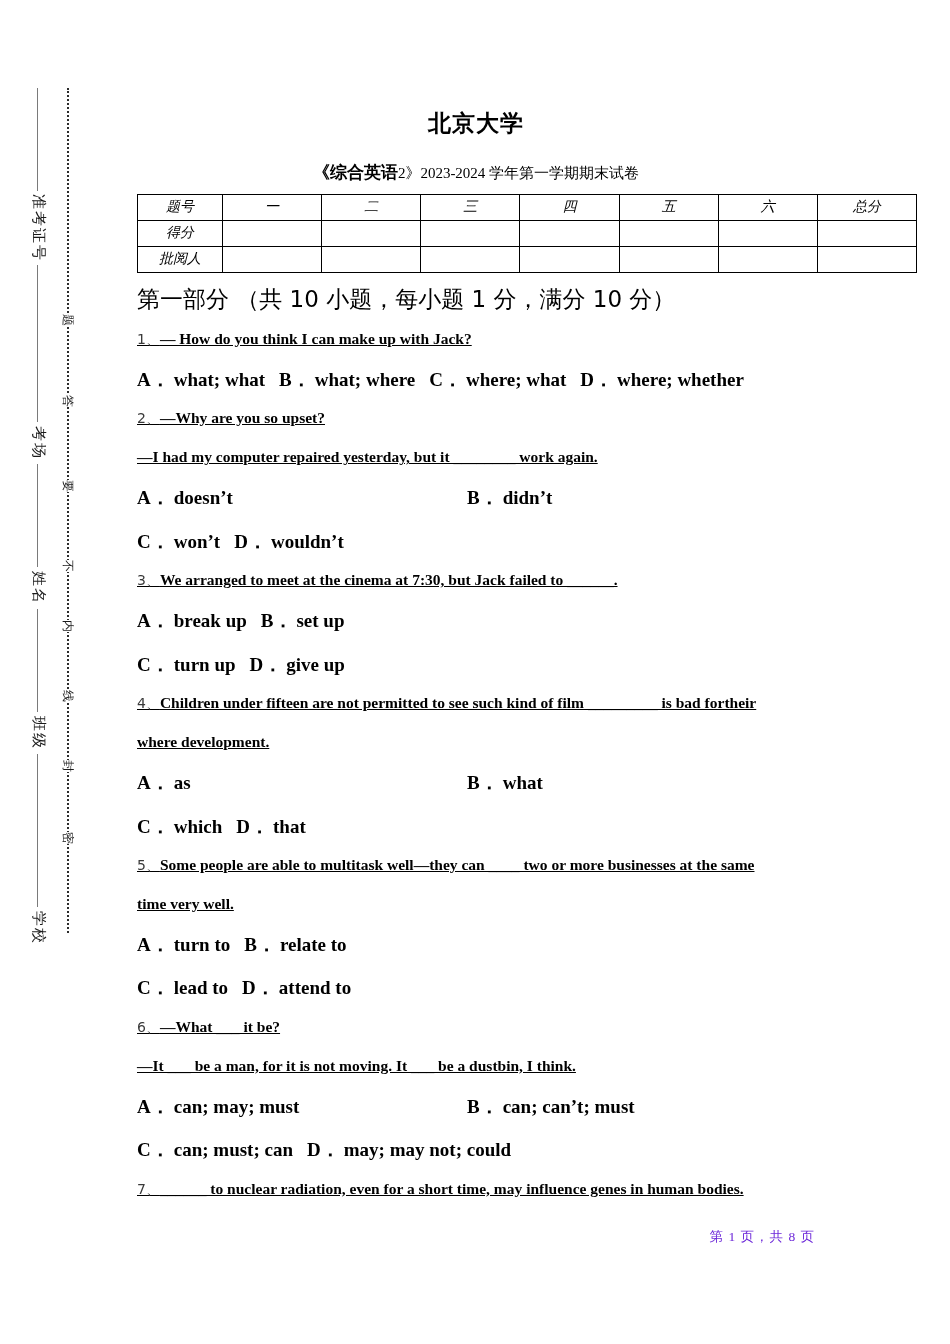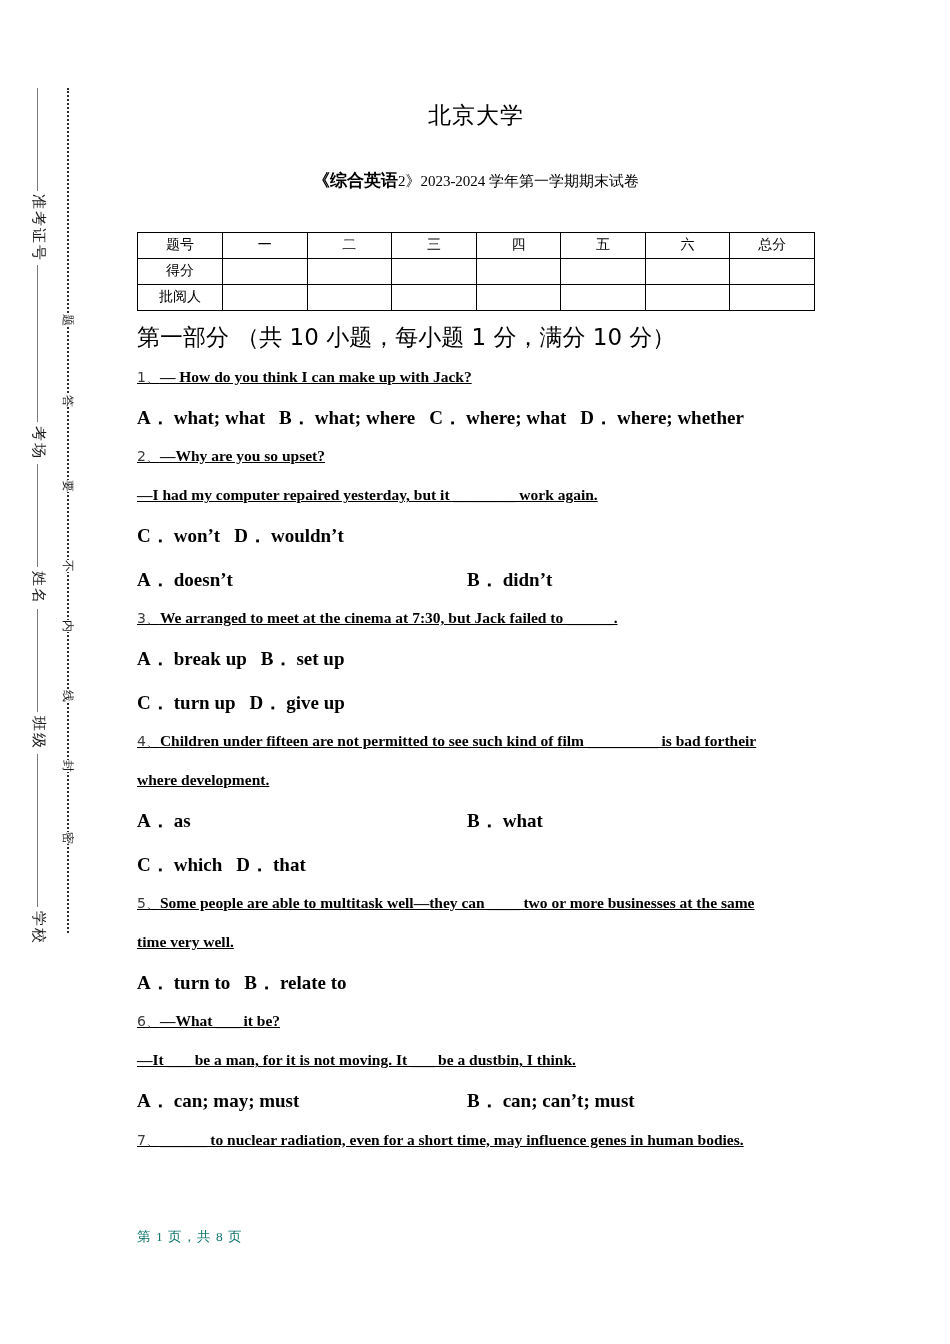--- a/index.html
+++ b/index.html
@@ -85,25 +85,25 @@
   #sheet {
     position: absolute;
     left: 137px;
     top: 0;
     width: 678px;
     height: 1344px;
   }
 
   
   #school-title {
-    margin: 16px;
-    padding-top: 84px;
+    margin: 0;
+    padding-top: 108px;
     text-align: center;
     font-family: "DejaVu Sans", sans-serif;
-    font-weight: normal;
+    font-weight: bold;
     font-size: 23px;
     letter-spacing: 1px;
   }
   #paper-subtitle {
     margin: 0;
     padding-top: 22px;
     text-align: center;
     font-size: 16px;
     line-height: 1.3;
   }
@@ -114,24 +114,25 @@
   }
   #paper-subtitle .rest {
     font-family: "Liberation Serif", serif;
     font-weight: normal;
     font-size: 15px;
     margin-top: 32px;
   }
 
   
   #score-table {
-    margin-top: 40px;
+    margin-top: 10px;
     border-collapse: collapse;
-    width: 678px;
+    width: 780px;
     table-layout: fixed;
+    font-style: italic;
   }
   #score-table td {
     border: 1px solid #000000;
     height: 25px;
     text-align: center;
     vertical-align: middle;
     font-family: "DejaVu Sans", sans-serif;
     font-size: 14px;
     padding: 0;
   }
@@ -198,24 +199,24 @@
   .opt .lab {
     margin-right: 4px;
   }
 
   
   #page-footer {
     position: absolute;
     left: 0;
     top: 1228px;
     width: 678px;
-    text-align: left;
+    text-align: right;
     font-family: "Liberation Serif", serif;
     font-size: 13.5px;
-    color: #0f766e;
+    color: #6d28d9;
     letter-spacing: 1px;
   }
 </style>
 </head>
 <body>
 
 <div id="seal-margin">
   <div class="seal-solid-col">
       <div class="vlabel" style="top: 140px;">准考证号</div>
       <div class="vlabel" style="top: 355px;">考场</div>
@@ -292,27 +293,27 @@
         <div class="opt-row">
           <span class="opt"><span class="lab">A．</span>what; what</span>
           <span class="opt"><span class="lab">B．</span>what; where</span>
           <span class="opt"><span class="lab">C．</span>where; what</span>
           <span class="opt"><span class="lab">D．</span>where; whether</span>
         </div>
       </div>
       <div class="question">
         <div class="q-line"><span class="q-num">2、</span>—Why are you so upset?</div>
         <div class="q-line spaced">—I had my computer repaired yesterday, but it ________ work again.</div>
-        <div class="opt-row">
-          <span class="opt"><span class="lab">C．</span>won’t</span>
-          <span class="opt"><span class="lab">D．</span>wouldn’t</span>
-        </div>
         <div class="opt-row two-col">
           <span class="opt"><span class="lab">A．</span>doesn’t</span>
           <span class="opt"><span class="lab">B．</span>didn’t</span>
+        </div>
+        <div class="opt-row">
+          <span class="opt"><span class="lab">C．</span>won’t</span>
+          <span class="opt"><span class="lab">D．</span>wouldn’t</span>
         </div>
       </div>
       <div class="question">
         <div class="q-line"><span class="q-num">3、</span>We arranged to meet at the cinema at 7:30, but Jack failed to ______.</div>
         <div class="opt-row">
           <span class="opt"><span class="lab">A．</span>break up</span>
           <span class="opt"><span class="lab">B．</span>set up</span>
         </div>
         <div class="opt-row">
           <span class="opt"><span class="lab">C．</span>turn up</span>
@@ -331,28 +332,36 @@
           <span class="opt"><span class="lab">D．</span>that</span>
         </div>
       </div>
       <div class="question">
         <div class="q-line"><span class="q-num">5、</span>Some people are able to multitask well—they can ____ two or more businesses at the same</div>
         <div class="q-line spaced">time very well.</div>
         <div class="opt-row">
           <span class="opt"><span class="lab">A．</span>turn to</span>
           <span class="opt"><span class="lab">B．</span>relate to</span>
         </div>
+        <div class="opt-row">
+          <span class="opt"><span class="lab">C．</span>lead to</span>
+          <span class="opt"><span class="lab">D．</span>attend to</span>
+        </div>
       </div>
       <div class="question">
         <div class="q-line"><span class="q-num">6、</span>—What ___ it be?</div>
         <div class="q-line spaced">—It ___ be a man, for it is not moving. It ___ be a dustbin, I think.</div>
         <div class="opt-row two-col">
           <span class="opt"><span class="lab">A．</span>can; may; must</span>
           <span class="opt"><span class="lab">B．</span>can; can’t; must</span>
         </div>
+        <div class="opt-row">
+          <span class="opt"><span class="lab">C．</span>can; must; can</span>
+          <span class="opt"><span class="lab">D．</span>may; may not; could</span>
+        </div>
       </div>
       <div class="question">
         <div class="q-line"><span class="q-num">7、</span>______ to nuclear radiation, even for a short time, may influence genes in human bodies.</div>
       </div>
     </div>
 
   <div id="page-footer">第 1 页，共 8 页</div>
 </div>
 
 </body></html>

